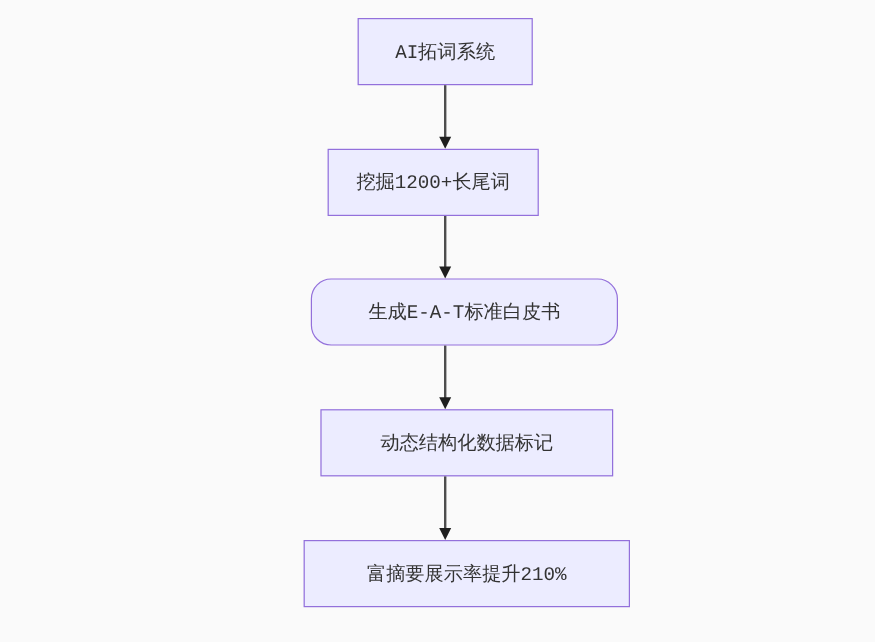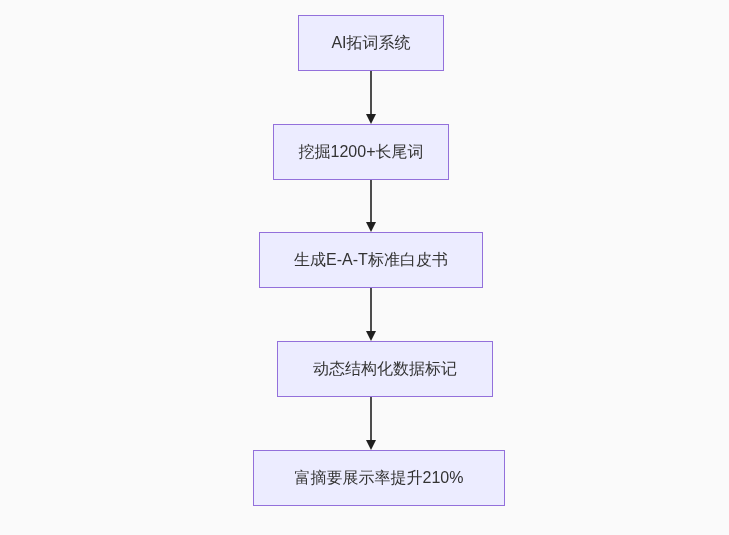--- a/index.html
+++ b/index.html
@@ -19,26 +19,27 @@
     height: 56px;
     background: #ececff;
     border: 1px solid #9370db;
     box-sizing: border-box;
     display: flex;
     align-items: center;
     justify-content: center;
     color: #333333;
     font-size: 16px;
     white-space: nowrap;
+    font-family: Liberation Mono, monospace;
   }
   .node-a { left: 298px; top: 15px;  width: 146px; }
   .node-b { left: 273px; top: 124px; width: 176px; }
-  .node-c { left: 259px; top: 232px; width: 224px; }
-  .node-d { left: 277px; top: 341px; width: 216px; }
-  .node-e { left: 253px; top: 450px; width: 252px; }
+  .node-c { left: 259px; top: 232px; width: 256px; border-radius: 17px; }
+  .node-d { left: 267px; top: 341px; width: 244px; }
+  .node-e { left: 253px; top: 450px; width: 272px; }
 
   .arrow {
     position: absolute;
     left: 370px;
     width: 2px;
   }
   .arrow-1 { top: 71px;  height: 53px; }
   .arrow-2 { top: 180px; height: 52px; }
   .arrow-3 { top: 288px; height: 53px; }
   .arrow-4 { top: 397px; height: 53px; }

